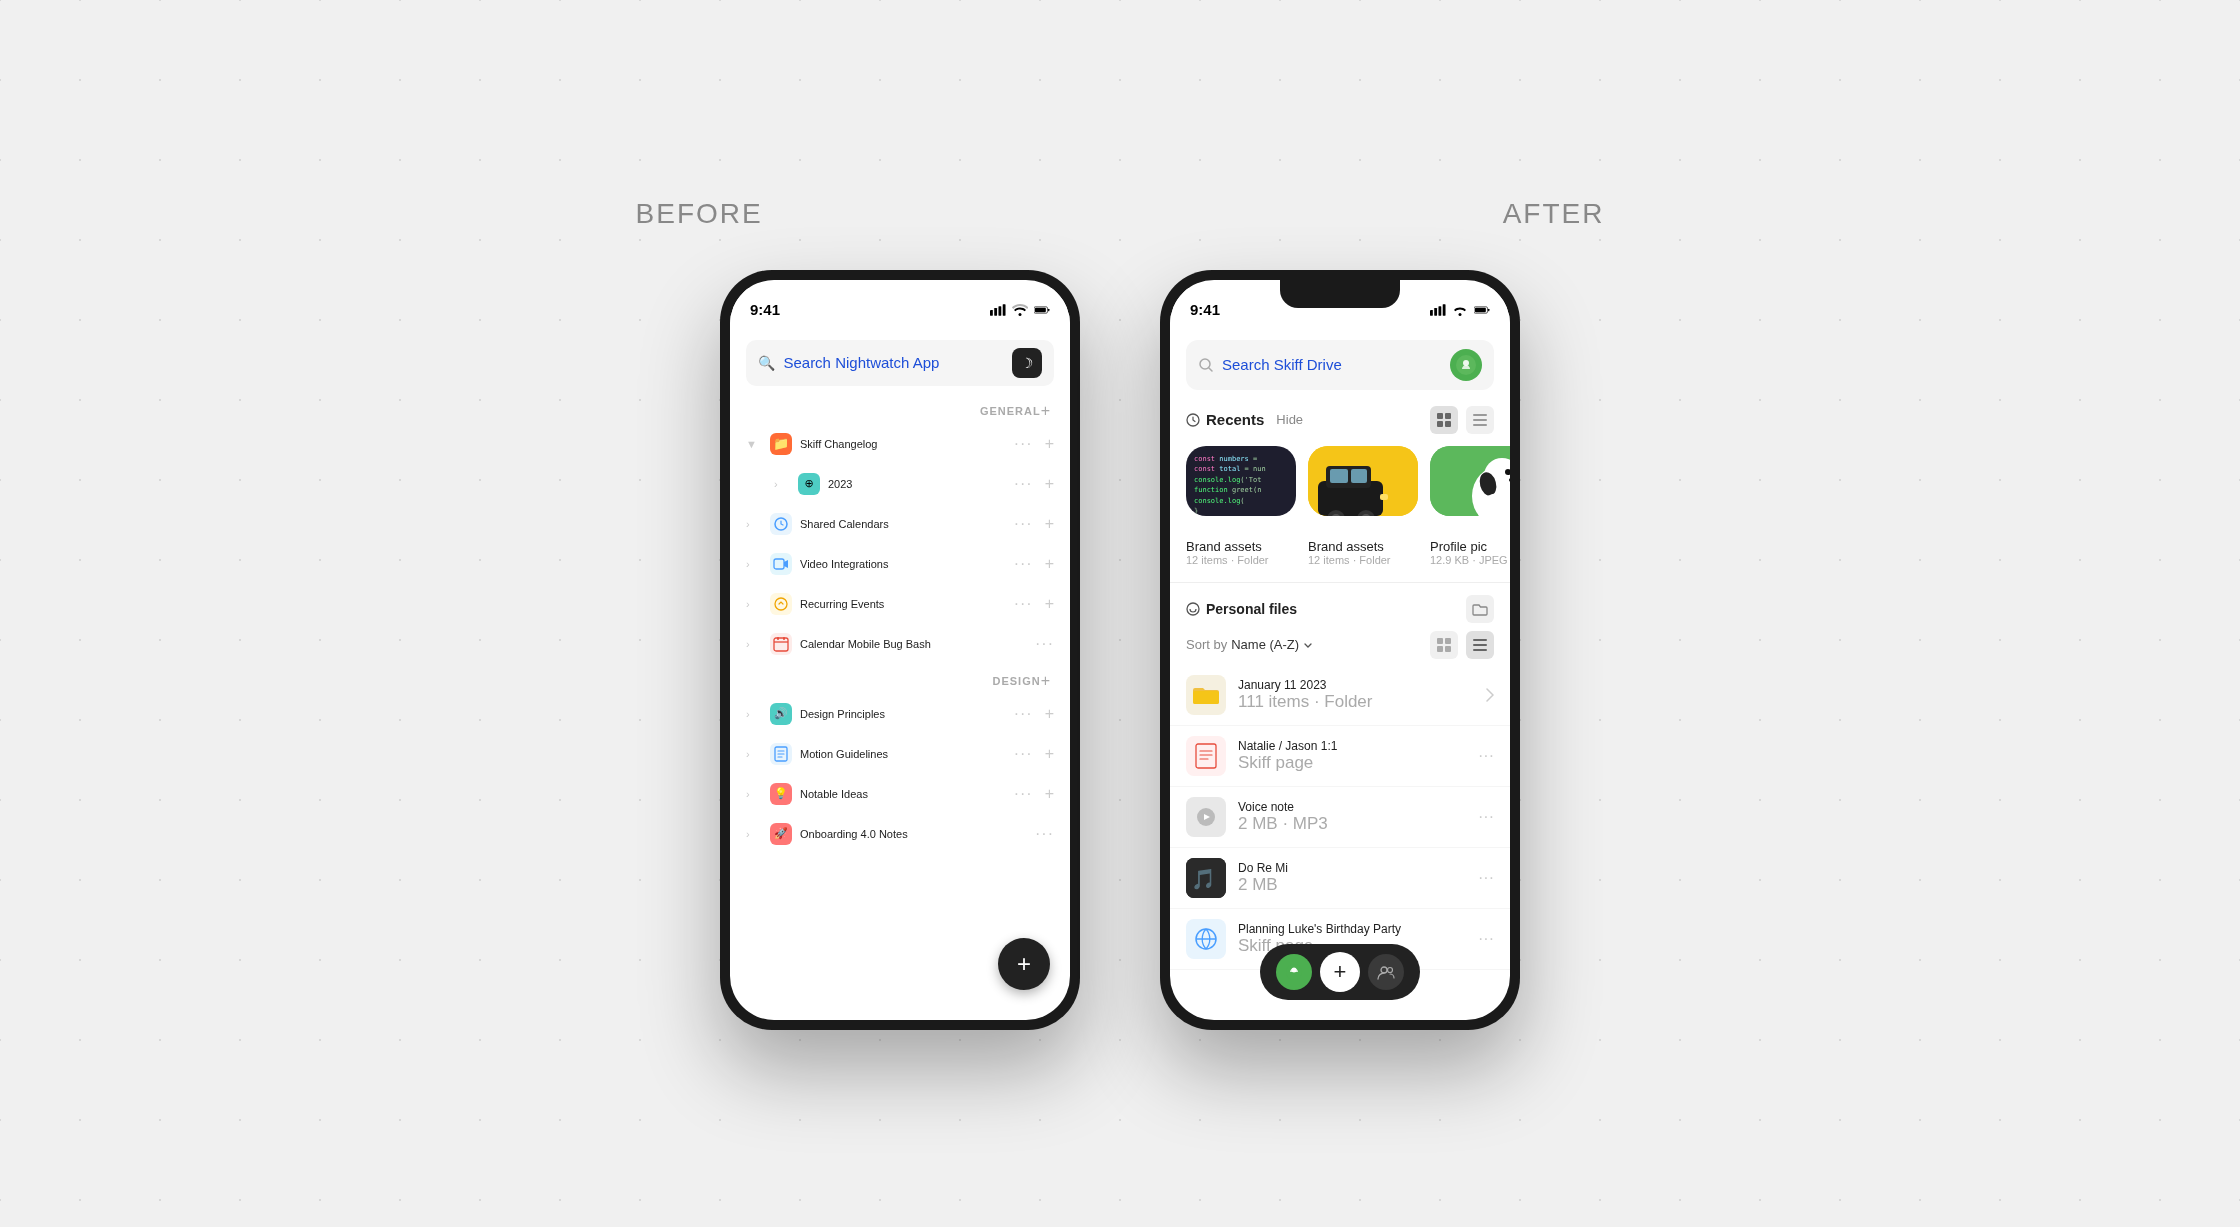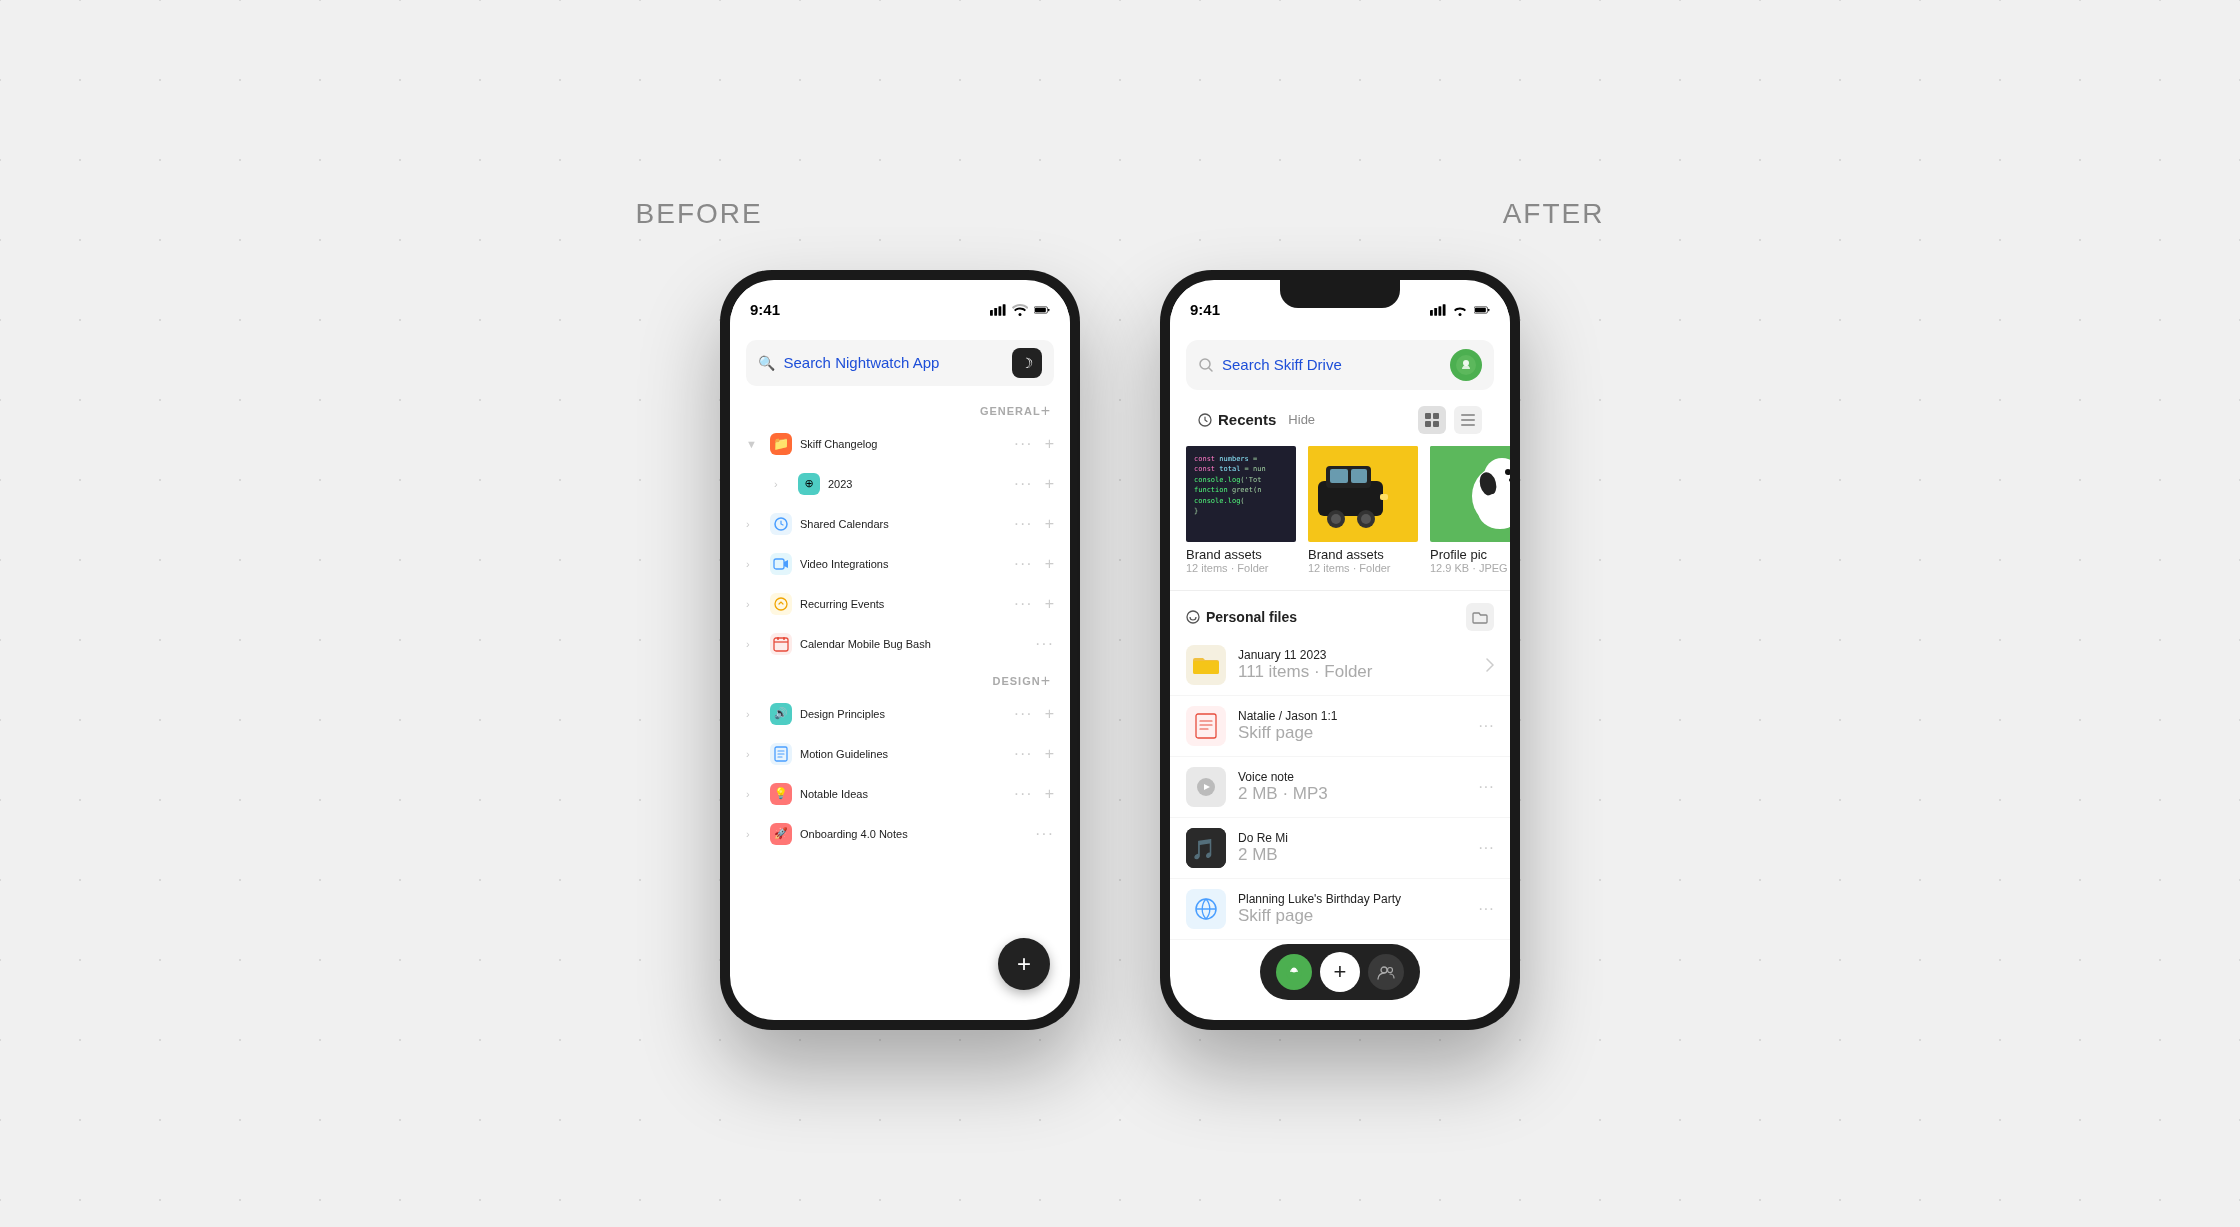--- a/index.html
+++ b/index.html
@@ -262,21 +262,21 @@
       background: #4caf50;
       display: flex;
       align-items: center;
       justify-content: center;
     }
 
     .recents-header {
       display: flex;
       align-items: center;
       justify-content: space-between;
-      padding: 8px 28px 6px;
+      padding: 8px 16px 6px;
     }
 
     .recents-left {
       display: flex;
       align-items: center;
       gap: 6px;
       font-size: 15px;
       font-weight: 600;
       color: #222;
     }
@@ -316,24 +316,24 @@
       overflow: hidden;
     }
 
     .recent-card {
       width: 110px;
       flex-shrink: 0;
     }
 
     .recent-thumb {
       width: 110px;
-      height: 96px;
-      border-radius: 2px;
+      height: 70px;
+      border-radius: 20px;
       overflow: hidden;
-      margin-bottom: 5px;
+      margin-bottom: 23px;
       position: relative;
     }
 
     .recent-thumb.code-bg {
       background: #1e1e2e;
       padding: 8px;
       font-family: monospace;
       font-size: 7px;
       color: #a0d0a0;
       line-height: 1.5;
@@ -813,20 +813,46 @@
           </svg>
           <span>Personal files</span>
         </div>
         <div class="view-toggle">
           <svg width="16" height="16" viewBox="0 0 16 16" fill="none">
             <path d="M2 4h5l1.5 2H14a1 1 0 011 1v6a1 1 0 01-1 1H2a1 1 0 01-1-1V5a1 1 0 011-1z" stroke="#888" stroke-width="1.3"></path>
           </svg>
         </div>
       </div>
 
+      <div class="sort-bar">
+        <div class="sort-label">
+          <span>Sort by</span>
+          <span style="color:#333;font-weight:500;">Name (A-Z)</span>
+          <svg width="10" height="10" viewBox="0 0 10 10" fill="none">
+            <path d="M2 4l3 3 3-3" stroke="#555" stroke-width="1.3" stroke-linecap="round"></path>
+          </svg>
+        </div>
+        <div class="recents-right">
+          <div class="view-toggle">
+            <svg width="14" height="14" viewBox="0 0 14 14" fill="none">
+              <rect x="0" y="0" width="6" height="6" rx="1" fill="#aaa"></rect>
+              <rect x="8" y="0" width="6" height="6" rx="1" fill="#aaa"></rect>
+              <rect x="0" y="8" width="6" height="6" rx="1" fill="#aaa"></rect>
+              <rect x="8" y="8" width="6" height="6" rx="1" fill="#aaa"></rect>
+            </svg>
+          </div>
+          <div class="view-toggle active">
+            <svg width="14" height="14" viewBox="0 0 14 14" fill="none">
+              <rect x="0" y="1" width="14" height="2" rx="1" fill="#666"></rect>
+              <rect x="0" y="6" width="14" height="2" rx="1" fill="#666"></rect>
+              <rect x="0" y="11" width="14" height="2" rx="1" fill="#666"></rect>
+            </svg>
+          </div>
+        </div>
+      </div>
 
       <div class="file-list-item">
         <div class="file-thumb" style="background:#f5f0e0;">
           <svg width="26" height="26" viewBox="0 0 26 26" fill="none">
             <path d="M2 6h8l2 2h12a2 2 0 012 2v10a2 2 0 01-2 2H2a2 2 0 01-2-2V8a2 2 0 012-2z" fill="#f0c040"></path>
             <rect x="0" y="9" width="26" height="13" rx="2" fill="#f5c518"></rect>
           </svg>
         </div>
         <div class="file-info">
           <div class="file-name">January 11 2023</div>

